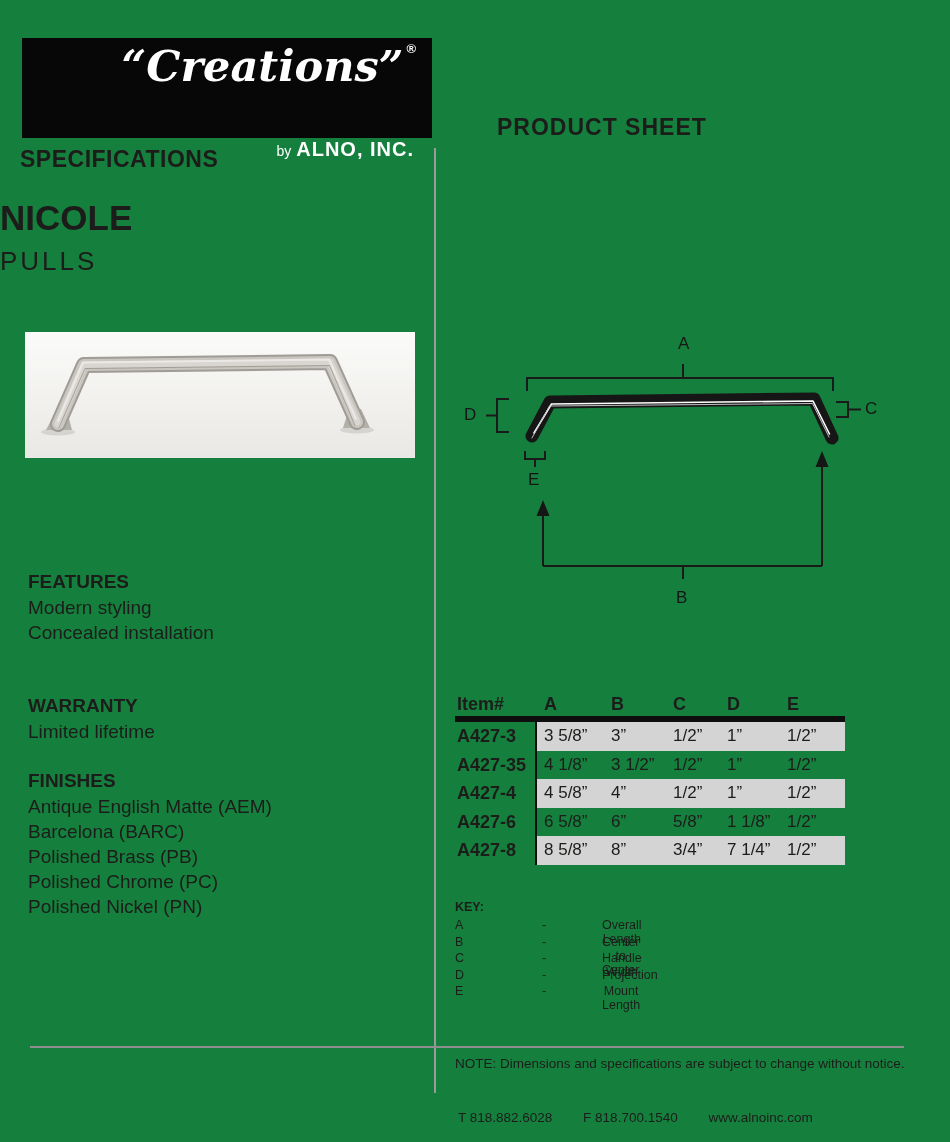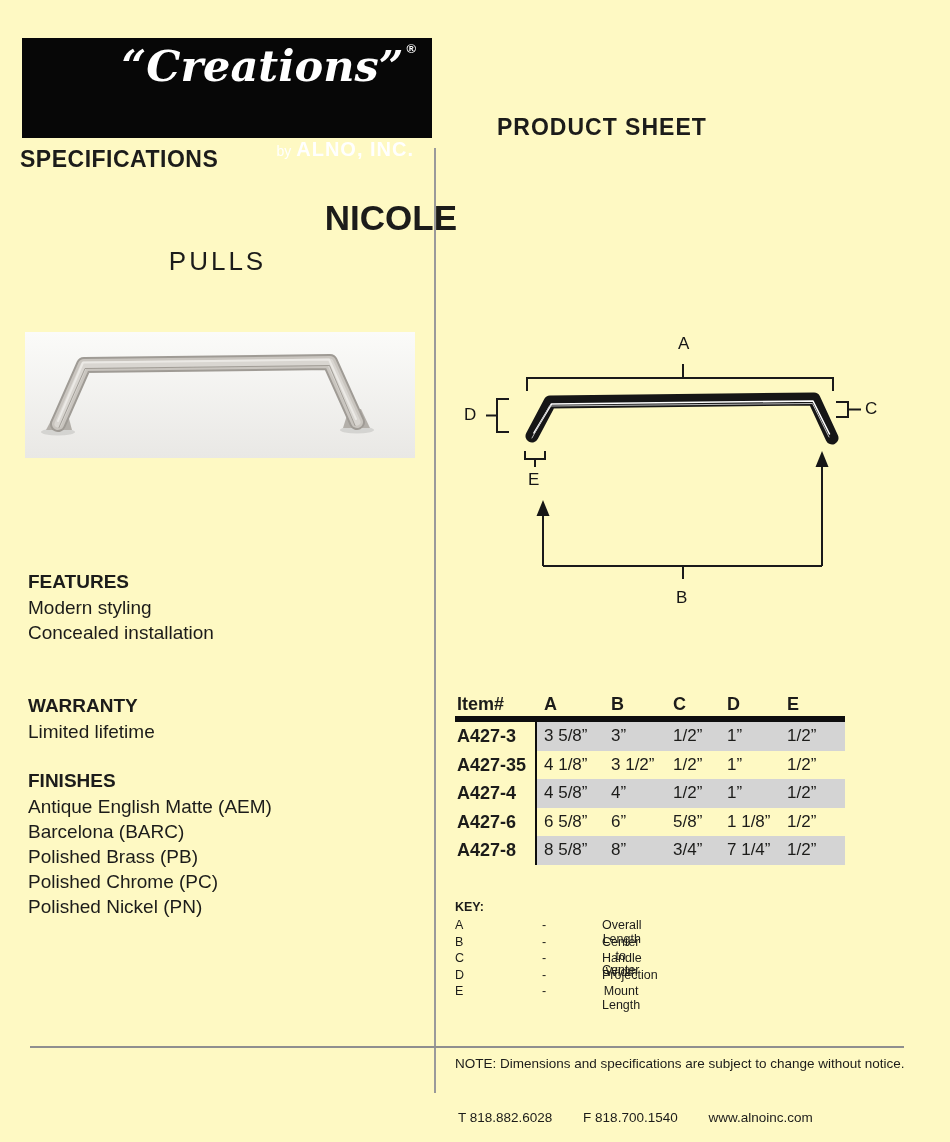--- a/index.html
+++ b/index.html
@@ -1,39 +1,39 @@
 <!DOCTYPE html>
 <html><head>
 <meta charset="utf-8">
 <style>
   html,body { margin:0; padding:0; background:#ffffff; }
   .page {
-    position:relative; width:950px; height:1142px; background:#fef9c3;
+    position:relative; width:950px; height:1142px; background:#15803d;
     font-family:"Liberation Sans", sans-serif; color:#1c1c1a; overflow:hidden;
   }
 
   
   .logo-box { position:absolute; left:22px; top:38px; width:410px; height:100px; background:#070707; color:#fff; }
   .logo-script {
     position:absolute; left:0; right:16px; top:4px; text-align:right;
     font-family:"DejaVu Serif", serif; font-style:italic; font-weight:bold;
     font-size:43px; line-height:1.1; white-space:nowrap;
   }
   .logo-script sup { font-size:13px; font-style:normal; font-family:"Liberation Sans", sans-serif; vertical-align:28px; margin-left:3px;}
   .logo-byline { position:absolute; right:18px; top:100px; font-size:20px; letter-spacing:1px; font-weight:bold; white-space:nowrap; }
   .logo-byline .by { font-size:14px; font-weight:normal; letter-spacing:0; margin-right:5px; }
 
   
   .spec-heading { position:absolute; left:20px; top:146px; font-size:23px; font-weight:bold; letter-spacing:0.5px; }
   .ps-heading   { position:absolute; left:497px; top:114px; font-size:23px; font-weight:bold; letter-spacing:1px; }
 
   .v-divider { position:absolute; left:434px; top:148px; width:2px; height:945px; background:#9a9a9a; }
 
-  .product-name { position:absolute; left:0; top:198px; width:435px; text-align:right; font-size:35px; font-weight:bold;margin-left:22px; }
-  .product-type { position:absolute; left:0; top:246px; width:435px; text-align:center; font-size:26px; letter-spacing:3px; font-weight:400; }
+  .product-name { position:absolute; left:0; top:198px; width:435px; text-align:left; font-size:35px; font-weight:bold; }
+  .product-type { position:absolute; left:0; top:246px; width:435px; font-size:26px; letter-spacing:3px; font-weight:400; }
 
   
   .photo { position:absolute; left:25px; top:332px; width:390px; height:126px; }
 
   
   .section { position:absolute; left:28px; width:400px; font-size:19px; line-height:25px; }
   .section .sec-title { font-weight:bold; margin-bottom:1px; }
   #features { top:569px; } #warranty { top:693px; } #finishes { top:768px; } #material { top:964px; }
 
   

